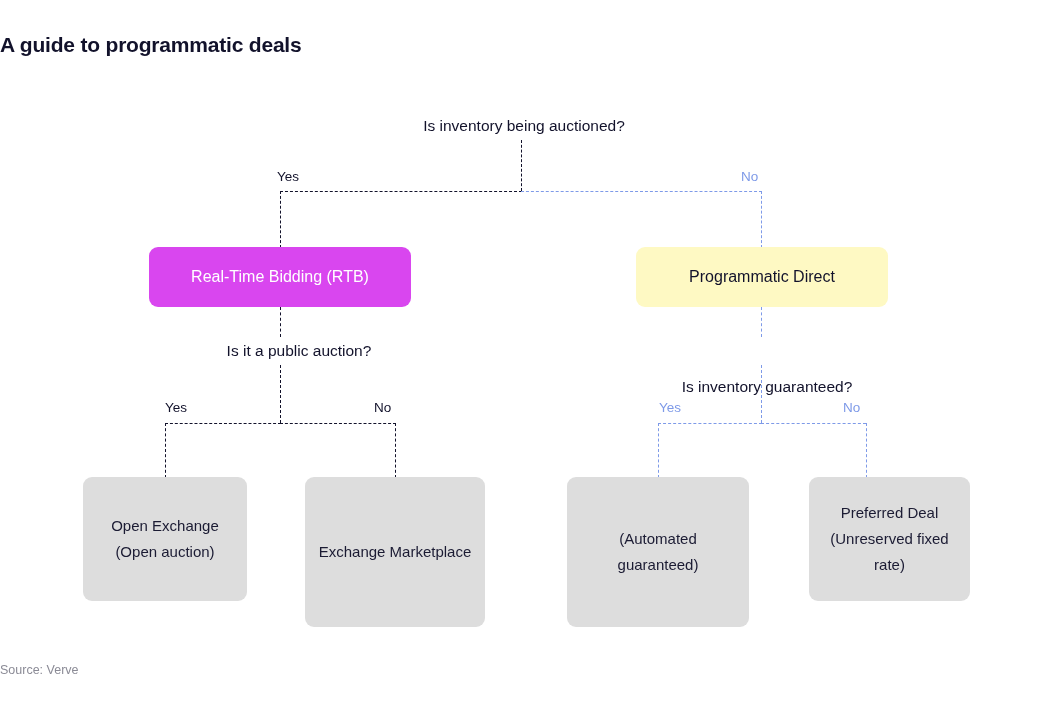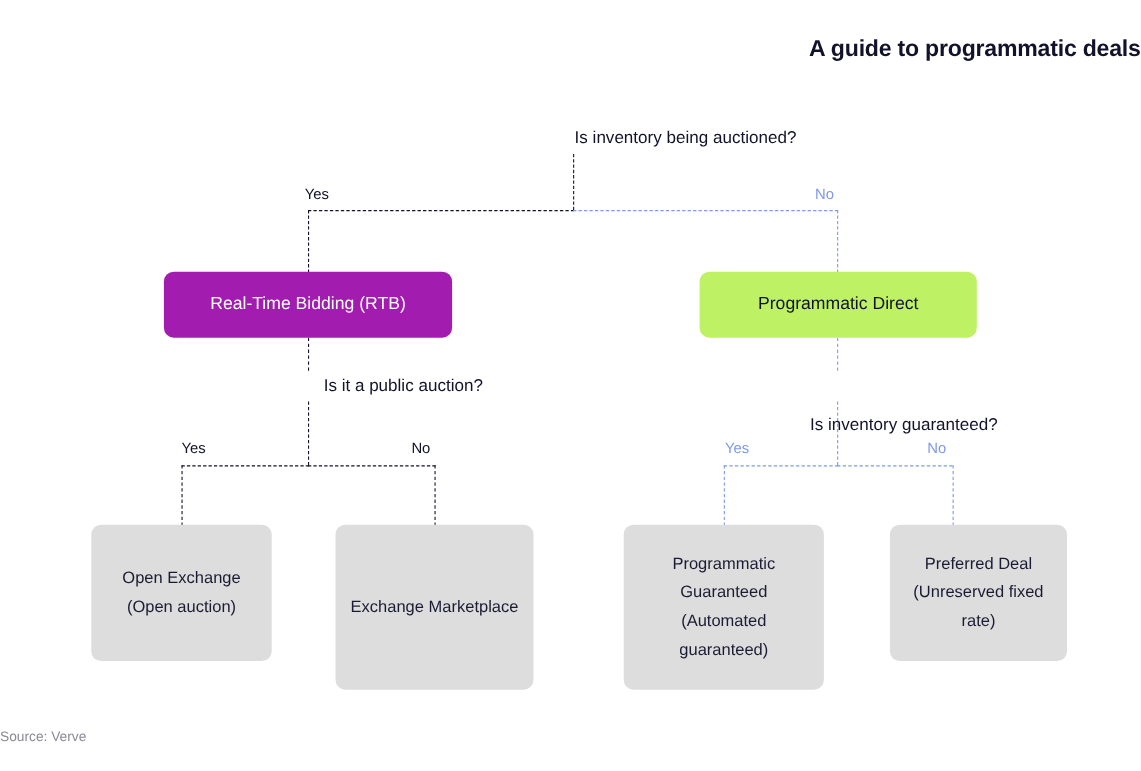--- a/index.html
+++ b/index.html
@@ -16,41 +16,41 @@
     color: #0c0c26;
     -webkit-font-smoothing: antialiased;
   }
 
   
   .chart-title {
     position: absolute;
     left: 0;
     top: 33px;
     width: 1037px;
-    text-align: right;
+    text-align: left;
     font-size: 21px;
     font-weight: 700;
     letter-spacing: -0.2px;
     color: #12122b;
   }
   .source-note {
     position: absolute;
     left: 0;
     top: 663px;
     width: 1037px;
     font-size: 12.5px;
     color: #8b8b96;
   }
 
   
   .question {
     position: absolute;
     font-size: 15.5px;
     color: #12122b;
-    text-align: right;
+    text-align: center;
     white-space: nowrap;
   }
   .q-root  { left: 324px; top: 117px; width: 400px; }
   .q-left  { left: 159px; top: 342px; width: 280px; }
   .q-right { left: 627px; top: 342px; width: 280px; margin-top: 36px; }
 
   
   .edge-label {
     position: absolute;
     font-size: 13.5px;
@@ -117,25 +117,25 @@
     text-align: center;
     box-sizing: border-box;
     border-radius: 9px;
   }
   .node-main {
     height: 60px;
     font-size: 16px;
     font-weight: 500;
   }
   .node-dark {
-    background: #a21caf;
+    background: #d946ef;
     color: #ffffff;
   }
   .node-purple {
-    background: #bef264;
+    background: #fef9c3;
     color: #12122b;
   }
   .node-leaf {
     background: #dddddd;
     color: #1b1b33;
     font-size: 15px;
     line-height: 1.72;
     padding: 0 10px;
   }
 
@@ -202,21 +202,20 @@
 </div>
 
 <div class="node node-leaf n-pmp">
   <div>
     <span class="leaf-text">Exchange Marketplace</span>
   </div>
 </div>
 
 <div class="node node-leaf n-pg">
   <div>
-    <span class="leaf-text">Programmatic Guaranteed</span>
     <span class="leaf-text">(Automated guaranteed)</span>
   </div>
 </div>
 
 <div class="node node-leaf n-pref">
   <div>
     <span class="leaf-text">Preferred Deal</span>
     <span class="leaf-text">(Unreserved fixed rate)</span>
   </div>
 </div>

